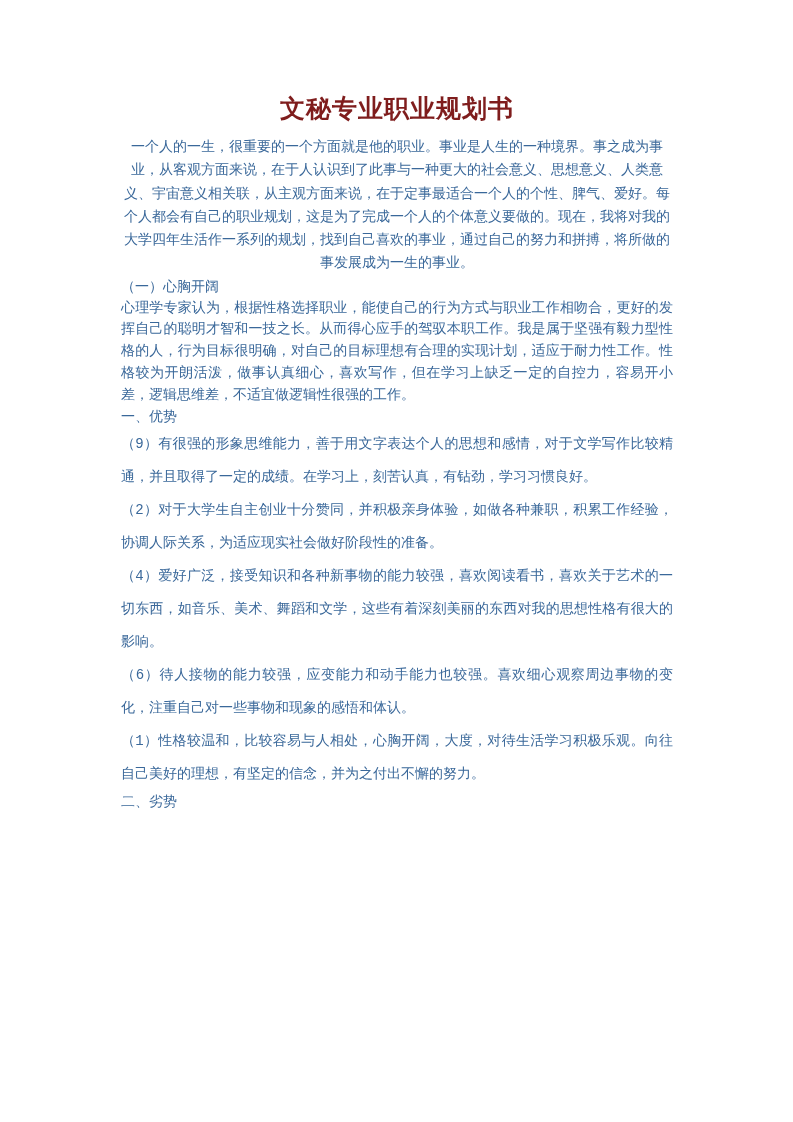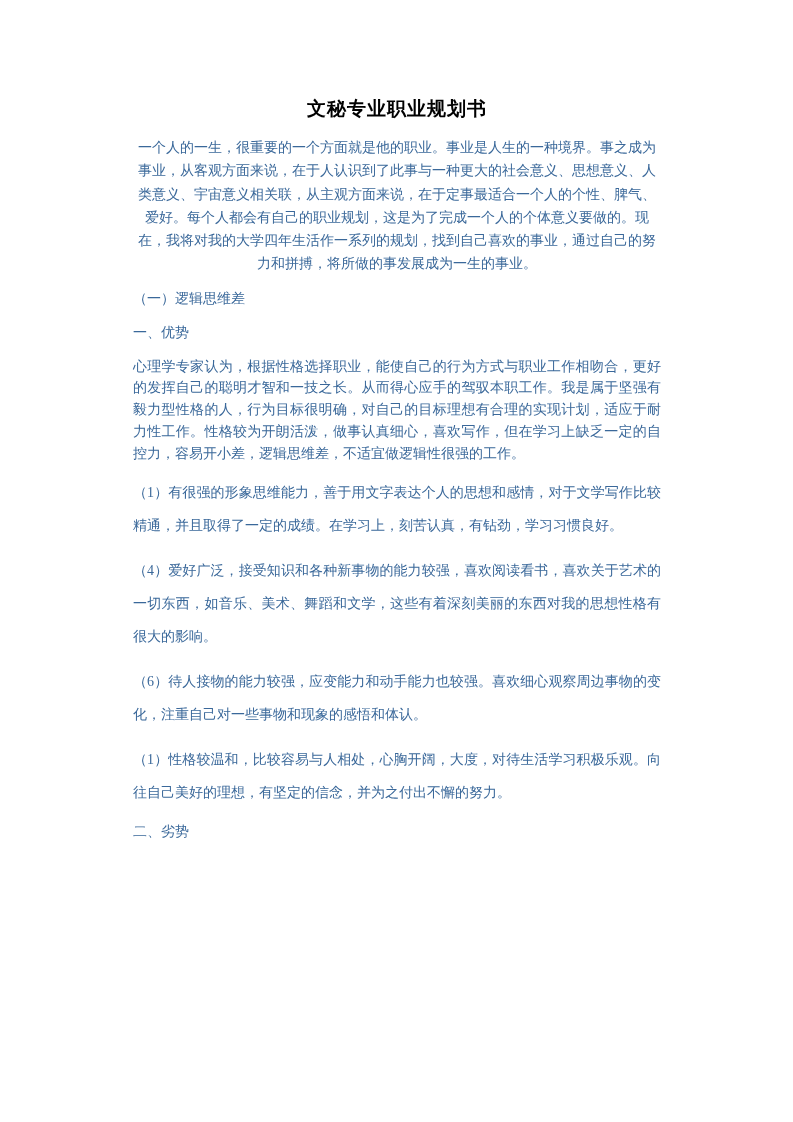--- a/index.html
+++ b/index.html
@@ -14,30 +14,31 @@
     margin: 0 auto;
     background: #ffffff;
     box-sizing: border-box;
     padding: 97px 120px 0 121px;
     overflow: hidden;
     font-family: "Liberation Serif", "DejaVu Serif", serif;
     font-size: 14px;
     color: #3a689a;
   }
   .doc-title {
-    font-size: 19px;
+    font-size: 25px;
     font-weight: bold;
     text-align: center;
     line-height: 24px;
     margin: 0 0 15px 0;
-    color: #000000;
+    color: #7f1d1d;
     letter-spacing: 1px;
   }
   p.para {
-    margin: 12px;
+    margin: 0;
+    font-family: Liberation Mono, monospace;
   }
   .intro {
     text-align: center;           
     line-height: 23.3px;
     margin: 0 0 15px 0;
   }
   .heading {
     line-height: 22px;
     margin: 18px 0 14px 0;
   }
@@ -54,28 +55,29 @@
 </style>
 </head>
 <body>
 
 <div class="page">
 
   <h1 class="doc-title">文秘专业职业规划书</h1>
 
   <p class="para intro">一个人的一生，很重要的一个方面就是他的职业。事业是人生的一种境界。事之成为事业，从客观方面来说，在于人认识到了此事与一种更大的社会意义、思想意义、人类意义、宇宙意义相关联，从主观方面来说，在于定事最适合一个人的个性、脾气、爱好。每个人都会有自己的职业规划，这是为了完成一个人的个体意义要做的。现在，我将对我的大学四年生活作一系列的规划，找到自己喜欢的事业，通过自己的努力和拼搏，将所做的事发展成为一生的事业。</p>
 
-  <p class="para heading">（一）逻辑思维差</p>
+  <p class="para heading">（一）心胸开阔</p>
+
+  <p class="para body-text">心理学专家认为，根据性格选择职业，能使自己的行为方式与职业工作相吻合，更好的发挥自己的聪明才智和一技之长。从而得心应手的驾驭本职工作。我是属于坚强有毅力型性格的人，行为目标很明确，对自己的目标理想有合理的实现计划，适应于耐力性工作。性格较为开朗活泼，做事认真细心，喜欢写作，但在学习上缺乏一定的自控力，容易开小差，逻辑思维差，不适宜做逻辑性很强的工作。</p>
 
   <p class="para heading">一、优势</p>
 
-  <p class="para body-text">心理学专家认为，根据性格选择职业，能使自己的行为方式与职业工作相吻合，更好的发挥自己的聪明才智和一技之长。从而得心应手的驾驭本职工作。我是属于坚强有毅力型性格的人，行为目标很明确，对自己的目标理想有合理的实现计划，适应于耐力性工作。性格较为开朗活泼，做事认真细心，喜欢写作，但在学习上缺乏一定的自控力，容易开小差，逻辑思维差，不适宜做逻辑性很强的工作。</p>
+  <p class="para item">（9）有很强的形象思维能力，善于用文字表达个人的思想和感情，对于文学写作比较精通，并且取得了一定的成绩。在学习上，刻苦认真，有钻劲，学习习惯良好。</p>
 
-  <p class="para item">（1）有很强的形象思维能力，善于用文字表达个人的思想和感情，对于文学写作比较精通，并且取得了一定的成绩。在学习上，刻苦认真，有钻劲，学习习惯良好。</p>
-
+  <p class="para item">（2）对于大学生自主创业十分赞同，并积极亲身体验，如做各种兼职，积累工作经验，协调人际关系，为适应现实社会做好阶段性的准备。</p>
 
 
   <p class="para item">（4）爱好广泛，接受知识和各种新事物的能力较强，喜欢阅读看书，喜欢关于艺术的一切东西，如音乐、美术、舞蹈和文学，这些有着深刻美丽的东西对我的思想性格有很大的影响。</p>
 
   <p class="para item">（6）待人接物的能力较强，应变能力和动手能力也较强。喜欢细心观察周边事物的变化，注重自己对一些事物和现象的感悟和体认。</p>
 
   <p class="para item">（1）性格较温和，比较容易与人相处，心胸开阔，大度，对待生活学习积极乐观。向往自己美好的理想，有坚定的信念，并为之付出不懈的努力。</p>
 
   <p class="para heading">二、劣势</p>
 

